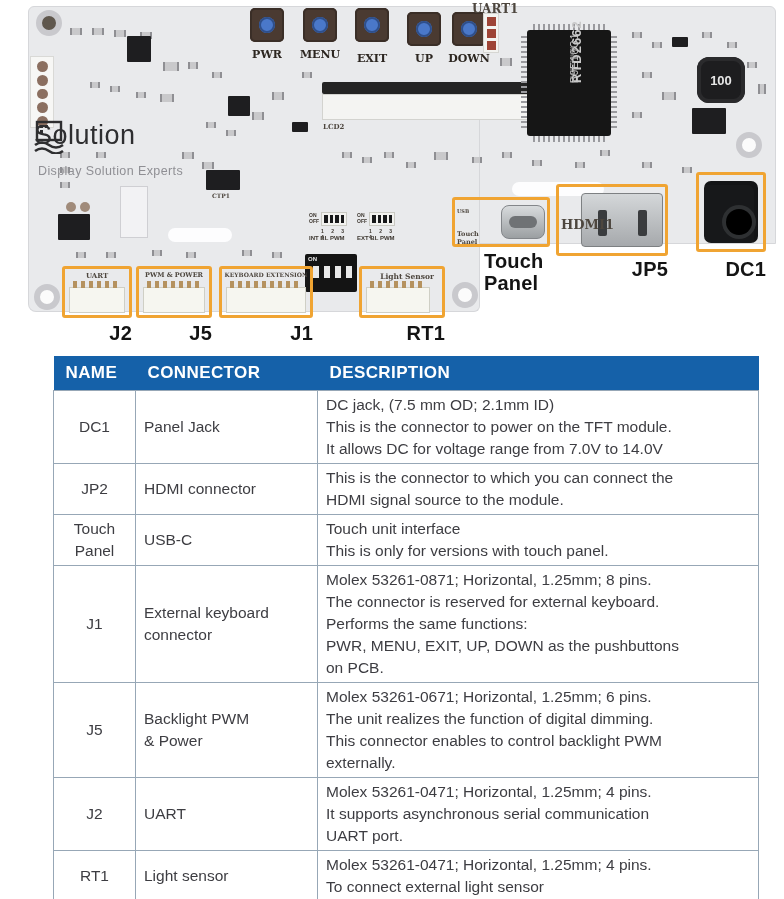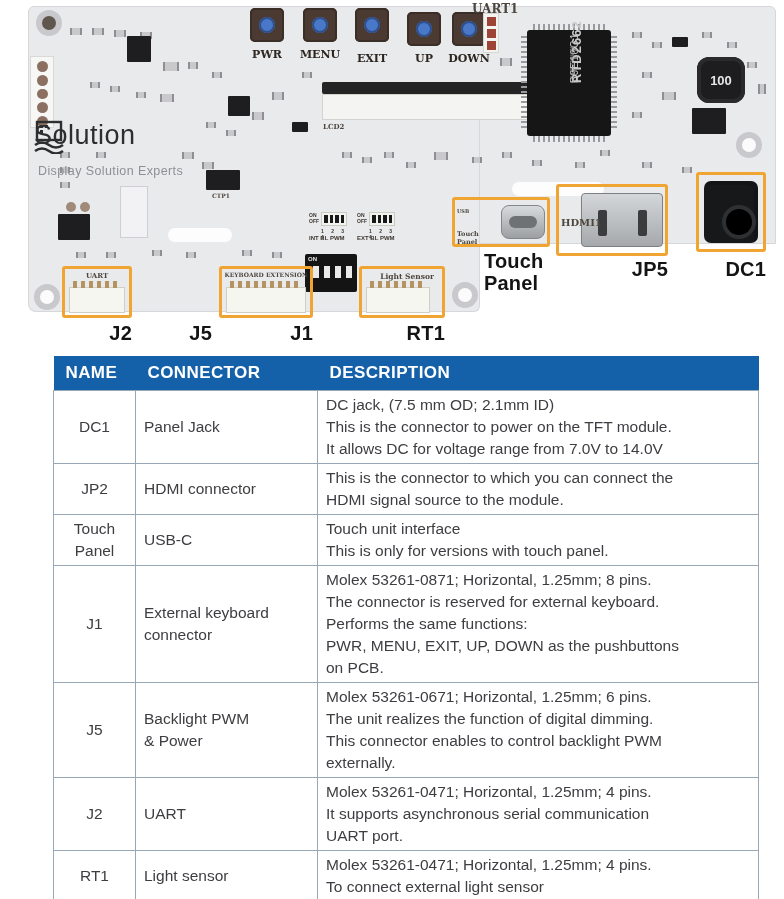--- a/index.html
+++ b/index.html
@@ -187,35 +187,39 @@
       <i style="left:8px"></i>
         <i style="left:19px"></i>
         <i style="left:30px"></i>
         <i style="left:41px"></i>
     </div>
 
     <div class="obox" style="left:62px;top:266px;width:70px;height:52px">
       <div class="silk" style="left:0;top:2px;width:100%;font-size:7px">UART</div>
       <div class="molex" style="left:4px;top:18px;width:56px;height:26px"></div>
     </div>
+    <div class="obox" style="left:136px;top:266px;width:76px;height:52px">
+      <div class="silk" style="left:0;top:2px;width:100%;font-size:6.5px">PWM &amp; POWER</div>
+      <div class="molex" style="left:4px;top:18px;width:62px;height:26px"></div>
+    </div>
     <div class="obox" style="left:219px;top:266px;width:94px;height:52px">
       <div class="silk" style="left:0;top:2px;width:100%;font-size:6px">KEYBOARD EXTENSION</div>
       <div class="molex" style="left:4px;top:18px;width:80px;height:26px"></div>
     </div>
     <div class="obox" style="left:359px;top:266px;width:86px;height:52px">
       <div class="silk" style="left:10px;top:3px;width:70px;font-size:7.5px">Light Sensor</div>
       <div class="molex" style="left:4px;top:18px;width:64px;height:26px"></div>
     </div>
     <div class="obox" style="left:452px;top:197px;width:98px;height:50px">
       <div class="silk" style="left:2px;top:8px;width:42px;font-size:5px;text-align:left">USB</div>
       <div class="silk" style="left:2px;top:30px;width:44px;font-size:6.5px;text-align:left">Touch Panel</div>
       <div class="usbc" style="left:46px;top:5px;width:44px;height:34px"></div>
     </div>
     <div class="obox" style="left:556px;top:184px;width:112px;height:72px">
-      <div class="silk" style="left:2px;top:30px;width:34px;font-size:10px;text-align:left">HDMI1</div>
+      <div class="silk" style="left:2px;top:30px;width:34px;font-size:13px;text-align:left">HDMI1</div>
       <div class="hdmi" style="left:22px;top:6px;width:82px;height:54px">
           <i style="left:16px"></i>
           <i style="left:56px"></i>
         </div>
     </div>
     <div class="obox" style="left:696px;top:172px;width:70px;height:80px">
       <div class="dcjack" style="left:5px;top:6px;width:54px;height:62px"></div>
     </div>
 
     <div class="biglabel" style="left:62px;top:322px;width:70px">J2</div>

